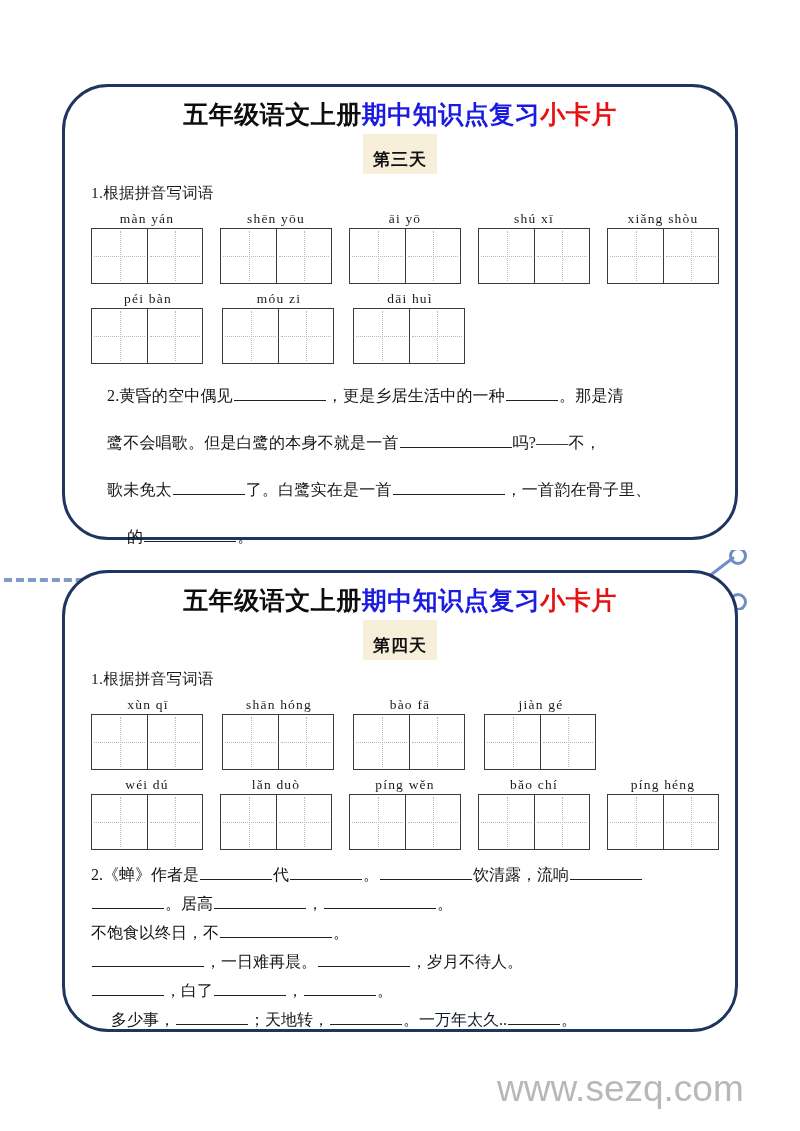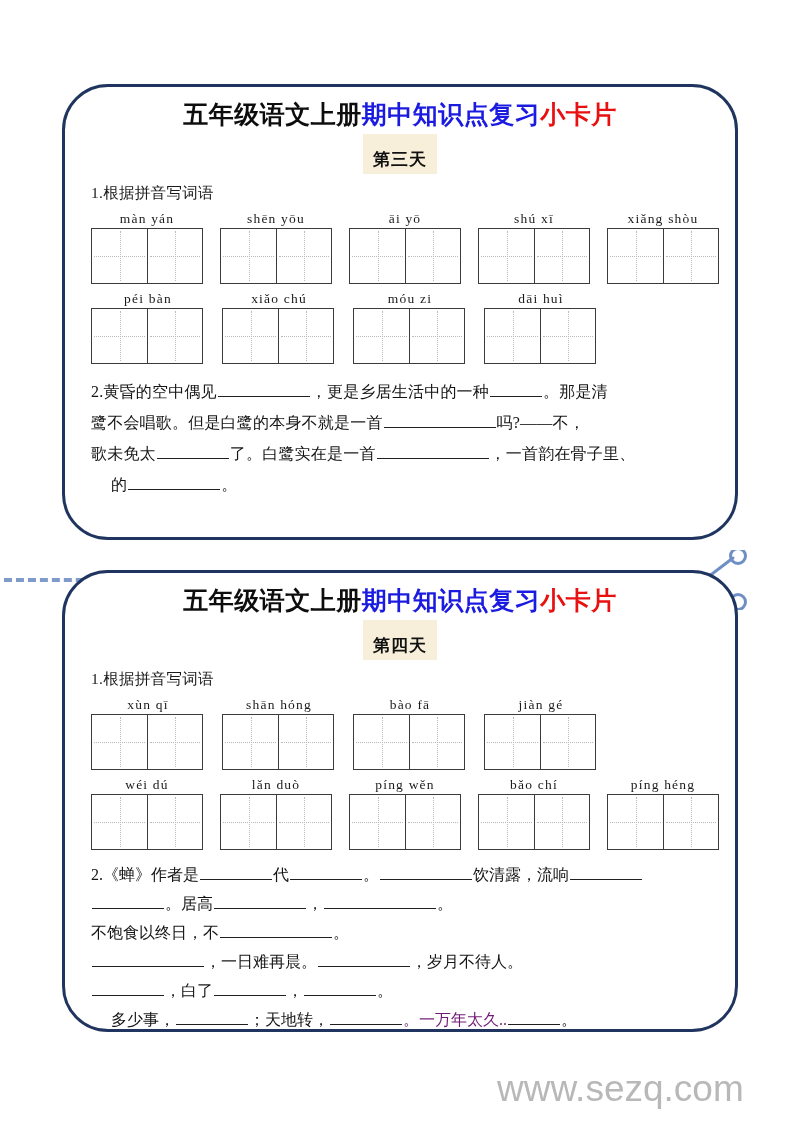--- a/index.html
+++ b/index.html
@@ -139,21 +139,21 @@
 
   
   .prose {
     margin: 12px 2px 0 4px;
     font-size: 16px;
     line-height: 31px;
     color: #141414;
     letter-spacing: 0.2px;
     text-align: justify;
   }
-  .prose p { margin: 0; }
+  .prose p { margin: 16px; }
   .prose-2 {
     margin: 10px 2px 0 4px;
     font-size: 16px;
     line-height: 29px;
     color: #141414;
   }
   .prose-2 p { margin: 0; }
   .indent-1 { text-indent: 20px; }
 
   .blank {
@@ -162,21 +162,21 @@
     vertical-align: baseline;
     height: 17px;
     margin: 0 1px;
   }
   .b-sm { width: 52px; }
   .b-md { width: 72px; }
   .b-lg { width: 92px; }
   .b-xl { width: 112px; }
   .b-xxl { width: 132px; }
 
-  .faded { color: #701a75; margin-top: 25px; }
+  .faded { color: #0f172a; margin-top: 25px; }
 
   
   .cut-row {
     position: absolute;
     left: 0;
     top: 552px;
     width: 800px;
     height: 60px;
   }
   .cut-line {
@@ -257,27 +257,20 @@
           <div class="tzg">
               <div class="tzg-box"></div>
               <div class="tzg-box"></div>
             </div>
         </div>
       </div>
 
       <div class="pin-row">
         <div class="pin-cell">
           <div class="pin-text">péi bàn</div>
-          <div class="tzg">
-              <div class="tzg-box"></div>
-              <div class="tzg-box"></div>
-            </div>
-        </div>
-        <div class="pin-cell">
-          <div class="pin-text">xiǎo chú</div>
           <div class="tzg">
               <div class="tzg-box"></div>
               <div class="tzg-box"></div>
             </div>
         </div>
         <div class="pin-cell">
           <div class="pin-text">móu zi</div>
           <div class="tzg">
               <div class="tzg-box"></div>
               <div class="tzg-box"></div>

